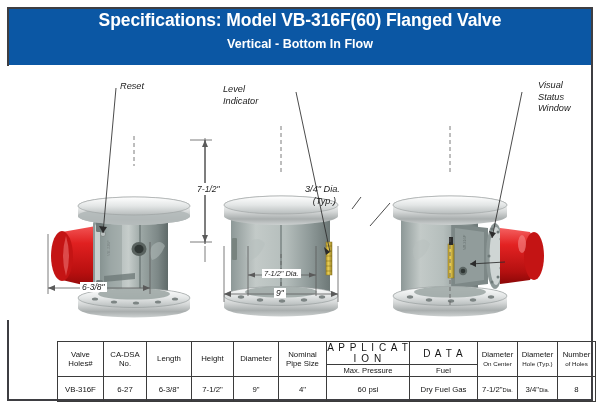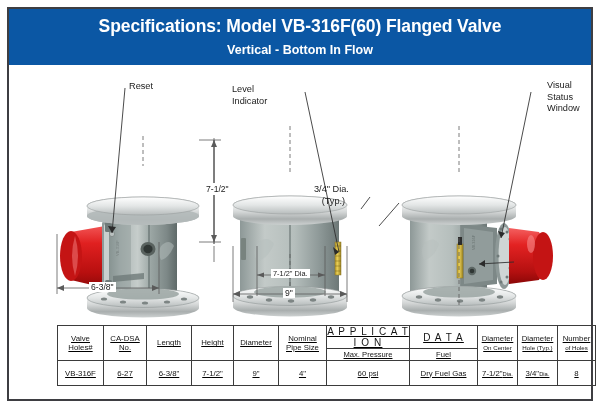--- a/index.html
+++ b/index.html
@@ -25,43 +25,43 @@
   }
 
   
   #header {
     position: absolute;
     left: 9px; top: 9px;
     width: 582px; height: 56px;
     background: #0b57a4;
     color: #ffffff;
     text-align: center;
-    padding-top: 6px;
   }
   #title-main {
     font-size: 17.5px;
     font-weight: bold;
     letter-spacing: -0.1px;
     line-height: 22px;
     white-space: nowrap;
   }
   #title-sub {
     font-size: 12.5px;
     font-weight: bold;
     line-height: 18px;
     margin-top: 4px;
     white-space: nowrap;
   }
 
   
   #canvas {
     position: absolute;
-    left: 9px; top: 66px;
+    left: 0; top: 66px;
     width: 582px; height: 254px;
     background: #ffffff;
+    font-style: italic;
   }
   #canvas svg { display: block; }
 
   
   .callout {
     position: absolute;
     font-size: 9.2px;
     color: #1b1b1b;
     line-height: 11.5px;
     white-space: pre;
@@ -80,25 +80,24 @@
     font-size: 8.6px;
     color: #1b1b1b;
     white-space: nowrap;
     background: #ffffff;
     padding: 1px 0;
   }
 
   
   #spec-table {
     position: absolute;
-    left: 57px; top: 325px;
+    left: 57px; top: 341px;
     width: 489px;
     border-collapse: collapse;
     table-layout: fixed;
-    text-decoration: underline;
   }
   #spec-table td, #spec-table th {
     border: 1px solid #3b3b3b;
     text-align: center;
     vertical-align: middle;
     color: #141414;
     font-weight: normal;
     padding: 0;
   }
   .th-cell { font-size: 7.8px; line-height: 9.4px; height: 23px; }

